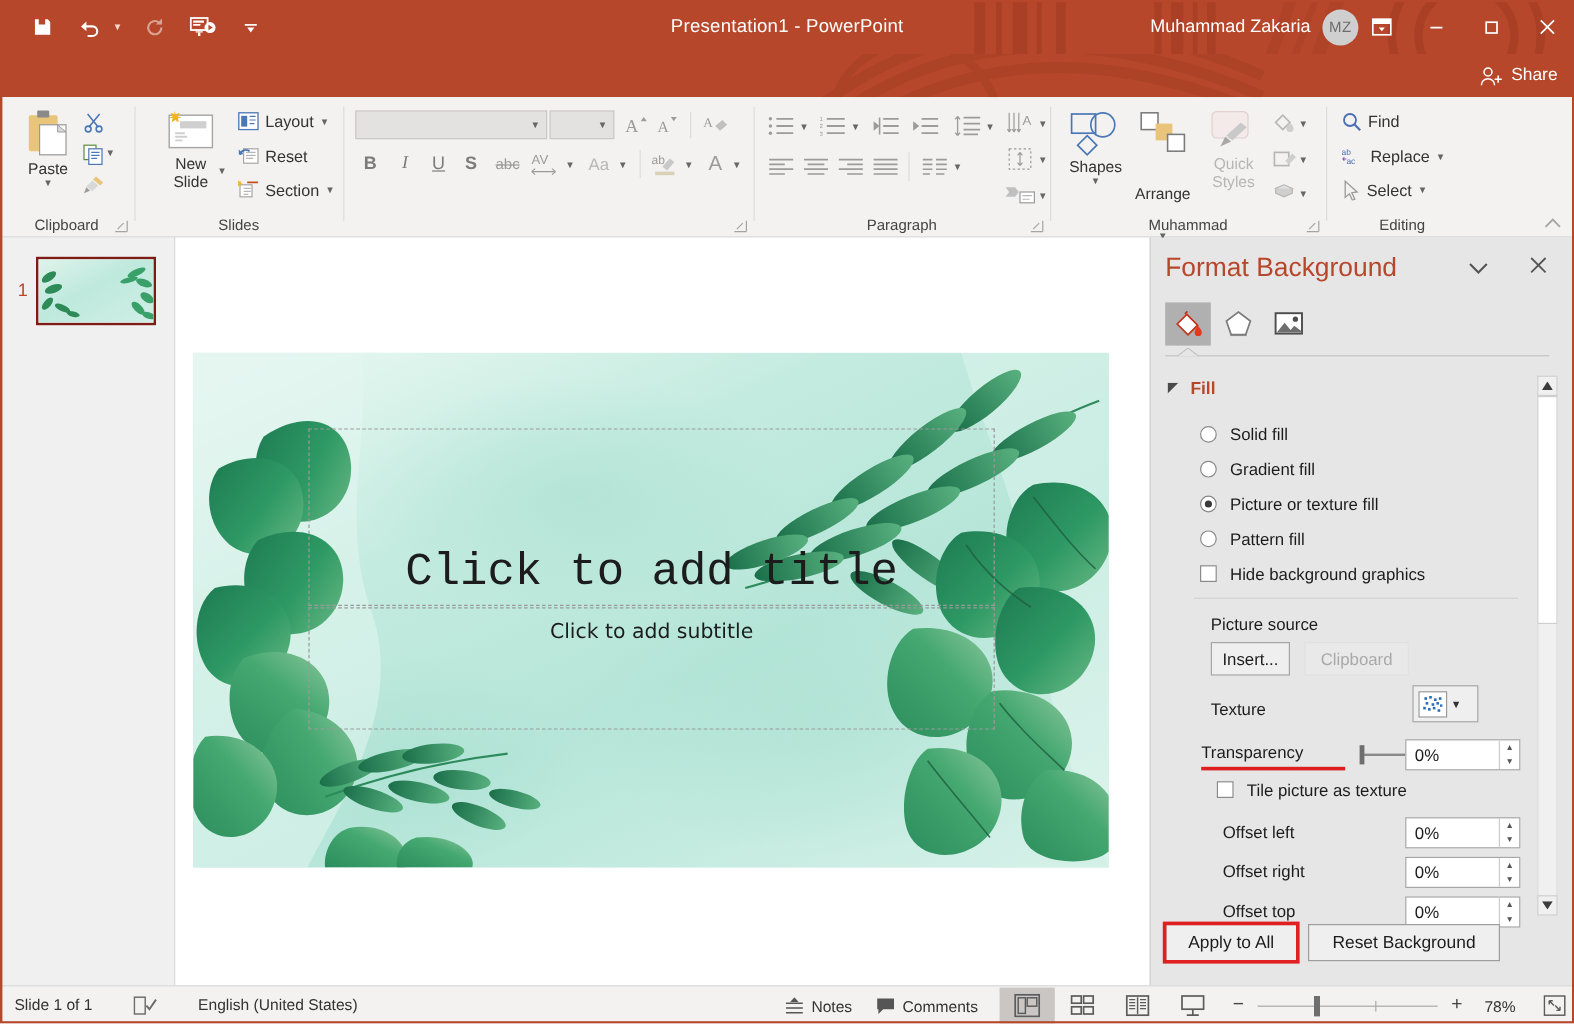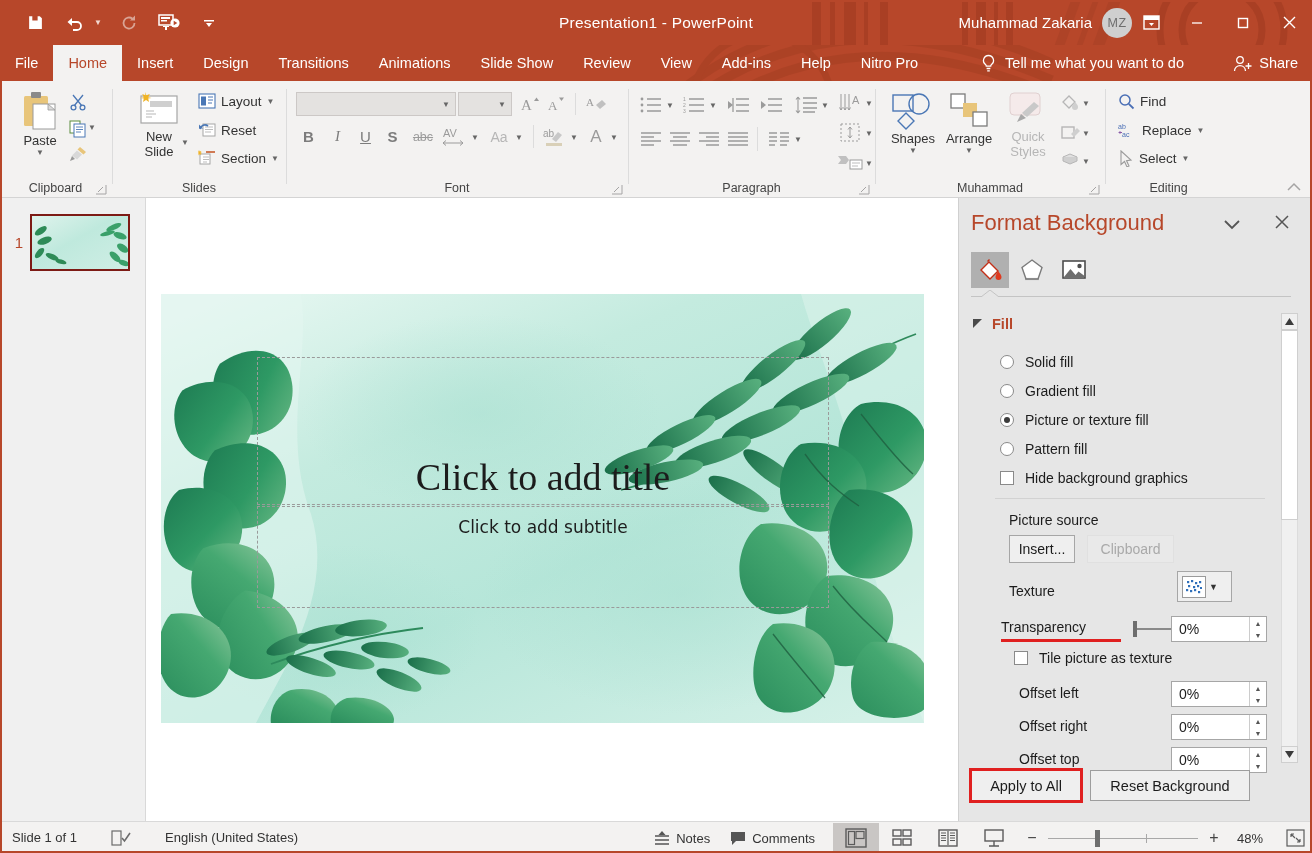--- a/index.html
+++ b/index.html
@@ -95,21 +95,21 @@
   #slide{
     position:absolute; left:14px; top:96px; width:763px; height:429px;
     overflow:hidden; background:#cdeee4; cursor:default;
   }
   .ph{ position:absolute; border:1px dashed #9a9a9a; }
   #ph-title{ left:96px; top:63px; width:572px; height:148px; }
   #ph-sub{ left:96px; top:212px; width:572px; height:102px; }
   #titletext{
     position:absolute; left:96px; top:63px; width:572px; height:148px;
     display:flex; align-items:flex-end; justify-content:center; padding-bottom:6px;
-    font-size:38px; color:#1c1c1c; font-family:Liberation Serif, serif; font-weight:300;
+    font-size:38px; color:#1c1c1c; font-family:Liberation Mono, monospace; font-weight:300;
   }
   #subtext{
     position:absolute; left:96px; top:212px; width:572px; height:42px;
     display:flex; align-items:center; justify-content:center;
     font-size:17px; color:#1c1c1c; font-family:"DejaVu Sans", sans-serif;
   }
   
   #fbpane{
     position:absolute; left:958px; top:198px; width:354px; height:623px;
     background:#e6e6e6; border-left:1px solid #d0d0d0;
@@ -274,41 +274,20 @@
   <svg id="tabrow-deco" viewBox="0 0 420 150">
     <g fill="none" stroke="#a23e22" stroke-width="9">
       <path d="M10 150 C 120 40, 260 30, 410 95"></path>
       <path d="M10 130 C 120 25, 260 12, 410 78"></path>
       <path d="M20 165 C 130 55, 270 48, 415 112"></path>
     </g>
     <g fill="none" stroke="#a23e22" stroke-width="7">
         <circle cx="120" cy="120" r="70"></circle>
       </g>
   </svg>
-  <div class="tabs">
-    <div class="tab">File</div>
-    <div class="tab active">Home</div>
-    <div class="tab">Insert</div>
-    <div class="tab">Design</div>
-    <div class="tab">Transitions</div>
-    <div class="tab">Animations</div>
-    <div class="tab">Slide Show</div>
-    <div class="tab">Review</div>
-    <div class="tab">View</div>
-    <div class="tab">Add-ins</div>
-    <div class="tab">Help</div>
-    <div class="tab">Nitro Pro</div>
-  </div>
-  <div id="tellme">
-    <svg width="17" height="19" viewBox="0 0 17 19">
-      <path fill="none" stroke="#fff" stroke-width="1.3" d="M8.5 1.5a5 5 0 0 1 3 9c-.6.5-.8 1-.8 1.7H6.3c0-.7-.2-1.2-.8-1.7a5 5 0 0 1 3-9z"></path>
-      <path stroke="#fff" stroke-width="1.3" d="M6.6 14.5h3.8M7.2 16.8h2.6"></path>
-    </svg>
-    <span>Tell me what you want to do</span>
-  </div>
   <div id="sharebtn">
     <svg width="19" height="17" viewBox="0 0 19 17">
       <circle cx="7" cy="5" r="3.3" fill="none" stroke="#fff" stroke-width="1.3"></circle>
       <path d="M1.5 16c0-3.2 2.5-5.4 5.5-5.4s5.5 2.2 5.5 5.4" fill="none" stroke="#fff" stroke-width="1.3"></path>
       <path d="M15.5 8v6M12.5 11h6" stroke="#fff" stroke-width="1.3"></path>
     </svg>
     <span>Share</span>
   </div>
 </div>
 
@@ -461,21 +440,20 @@
         <path d="M10 13l6-7 4 3-6 7z" fill="#c8c8c8"></path>
         <rect x="4" y="17" width="16" height="3" fill="#d9d0b8"></rect>
       </svg>
     </div>
     <span class="caret" style="position:absolute;left:283px;top:52px;">▼</span>
     <div class="tinybtn" style="position:absolute;left:296px;top:43px;width:26px;height:25px;font-size:17px;color:#9b9b9b;">
       <span>A</span>
     </div>
     <span class="caret" style="position:absolute;left:323px;top:52px;">▼</span>
 
-    <div class="glabel">Font</div>
     <div class="dlg">
       <svg width="12" height="12" viewBox="0 0 12 12">
           <path d="M1 10h10M11 10V1" stroke="#666" stroke-width="1"></path>
           <path d="M3 8l5-5" stroke="#666" stroke-width="1"></path>
         </svg>
     </div>
   </div>
   <div class="gsep" style="left:628px;"></div>
 
   <div class="rgroup" style="left:629px;width:245px;">
@@ -581,21 +559,21 @@
   <div class="rgroup" style="left:876px;width:228px;">
     <div class="bigbtn" style="position:absolute;left:11px;top:10px;width:52px;">
       <svg width="44" height="40" viewBox="0 0 44 40">
         <rect x="2" y="4" width="20" height="16" fill="none" stroke="#4a77b5" stroke-width="1.4"></rect>
         <circle cx="28" cy="13" r="10" fill="none" stroke="#4a77b5" stroke-width="1.4"></circle>
         <path d="M15 22l8 8-8 8-8-8z" fill="none" stroke="#4a77b5" stroke-width="1.4"></path>
       </svg>
       <span class="blab">Shapes</span>
       <span class="caret">▼</span>
     </div>
-    <div class="bigbtn" style="position:absolute;left:64px;top:10px;width:58px;">
+    <div class="bigbtn" style="position:absolute;left:64px;top:10px;width:58px;gap:23px;">
       <svg width="44" height="40" viewBox="0 0 44 40">
         <rect x="4" y="3" width="14" height="14" fill="#fff" stroke="#7b7b7b" stroke-width="1.3"></rect>
         <rect x="16" y="12" width="14" height="14" fill="#e8c57a"></rect>
         <rect x="26" y="21" width="14" height="14" fill="#fff" stroke="#7b7b7b" stroke-width="1.3"></rect>
       </svg>
       <span class="blab">Arrange</span>
       <span class="caret">▼</span>
     </div>
     <div class="bigbtn" style="position:absolute;left:124px;top:10px;width:56px;">
       <svg width="44" height="38" viewBox="0 0 44 38">
@@ -1037,21 +1015,21 @@
         <path d="M11 13v5M6 18h10" stroke="#5b5b5b" stroke-width="1.4"></path>
       </svg>
     </div>
     <div id="zoomslider">
       <span class="zsign">−</span>
       <span class="zline">
         <span class="zmid"></span>
         <span class="zhandle"></span>
       </span>
       <span class="zsign">+</span>
-      <span id="zoomval">48%</span>
+      <span id="zoomval">78%</span>
     </div>
     <div class="viewbtn" title="Fit slide to current window" style="width:34px;">
       <svg width="19" height="18" viewBox="0 0 19 18">
         <rect x="1" y="1" width="17" height="16" fill="none" stroke="#5b5b5b" stroke-width="1.2"></rect>
         <path d="M5 5l4 4M5 5v3M5 5h3M14 13l-4-4M14 13v-3M14 13h-3" stroke="#5b5b5b" stroke-width="1.2" fill="none"></path>
       </svg>
     </div>
   </div>
 </div>
 

